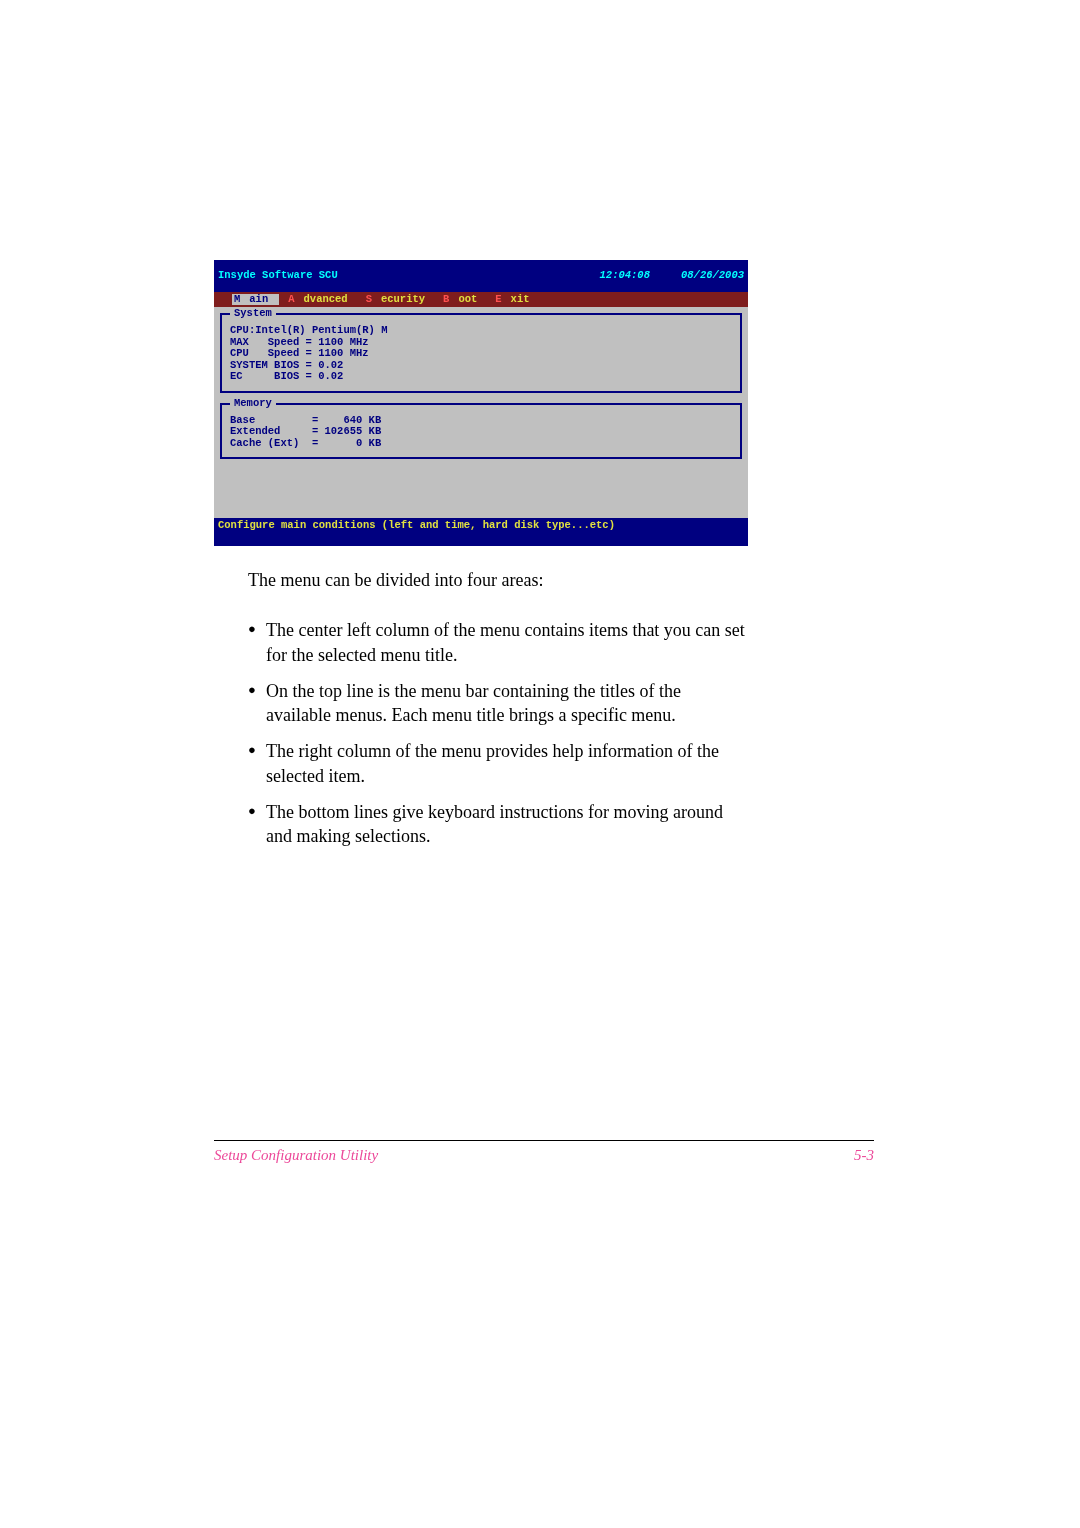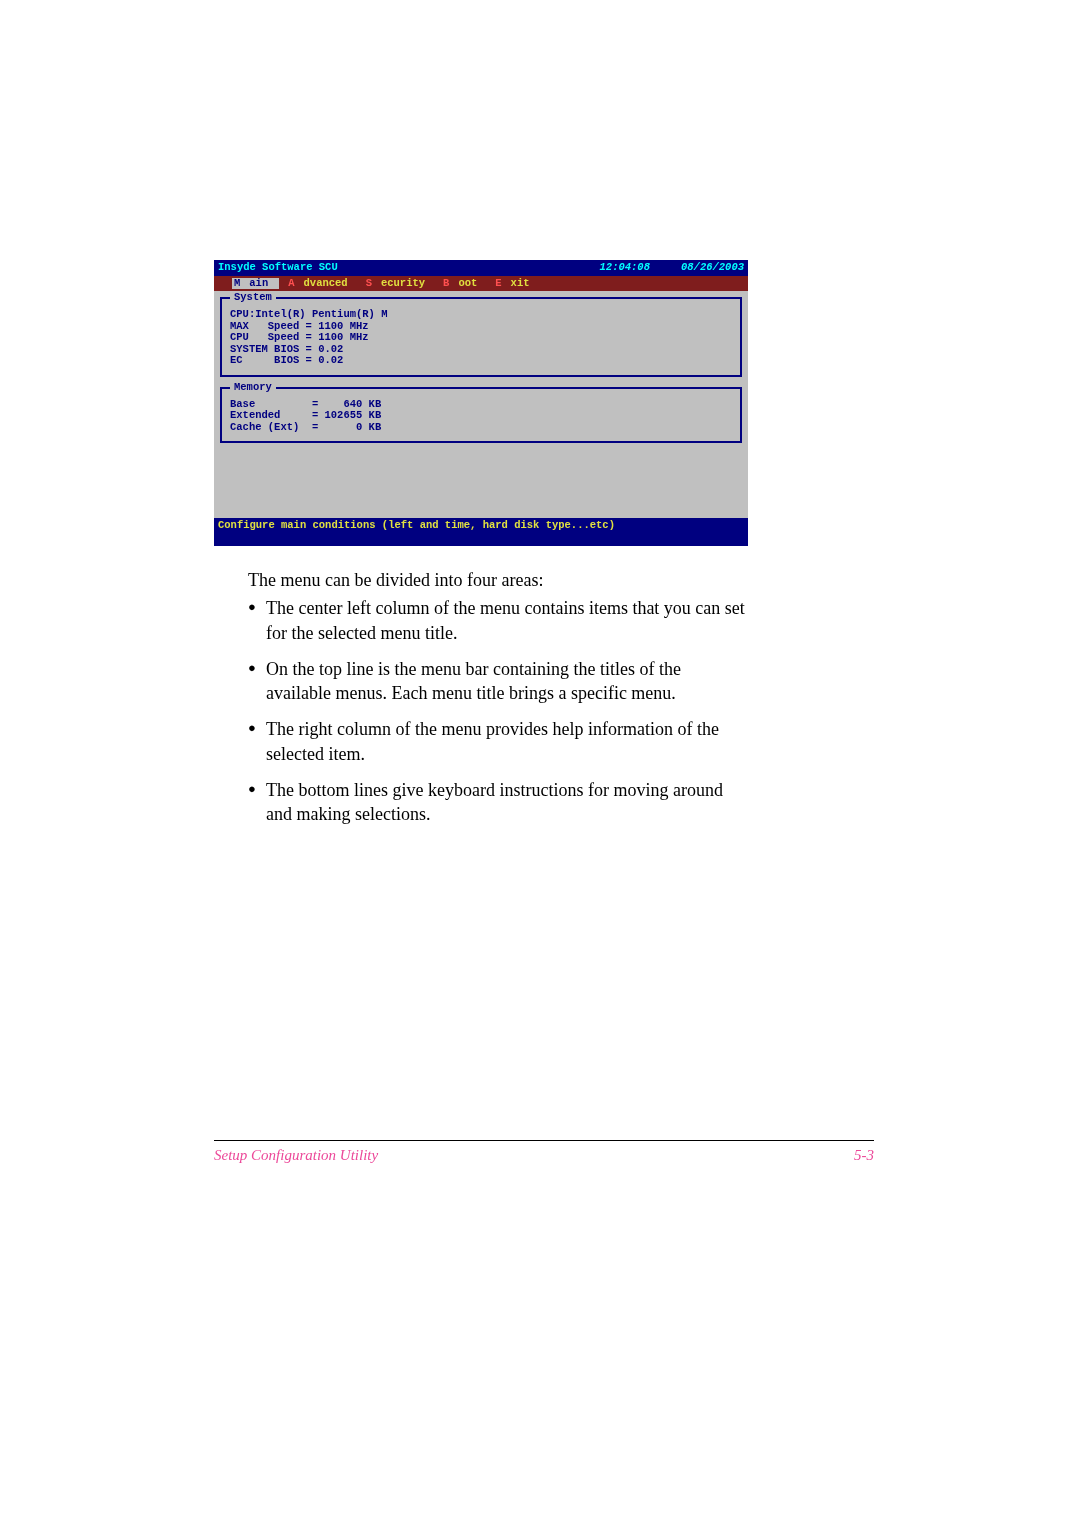--- a/index.html
+++ b/index.html
@@ -25,21 +25,21 @@
     font-weight: bold;
     line-height: 1.1;
     color: #e0e040;
     background: #c0c0c0;
     display: flex;
     flex-direction: column;
   }
   .bios-title {
     background: #000080;
     color: #00ffff;
-    padding: 2px 4px;
+    padding: 10px 4px;
     display: flex;
     justify-content: space-between;
     align-items: center;
   }
   .bios-title .right { display: flex; gap: 31px; font-style: italic; }
   .bios-menubar {
     background: #7f1d1d;
     color: #e0e040;
     padding: 2px 18px;
     display: flex;
@@ -84,21 +84,21 @@
     padding: 2px 4px 4px 4px;
     min-height: 28px;
   }
   
   .doc-text {
     margin-top: 22px;
     font-size: 18px;
     color: #000;
     line-height: 1.35;
   }
-  .doc-text .intro { margin-left: 34px; margin-bottom: 4px; }
+  .doc-text .intro { margin-left: 34px; margin-bottom: 26px; }
   .doc-text ul { list-style: none; margin-left: 34px; }
   .doc-text li {
     position: relative;
     padding-left: 18px;
     margin-bottom: 12px;
   }
   .doc-text li::before {
     content: "●";
     position: absolute;
     left: 0;

